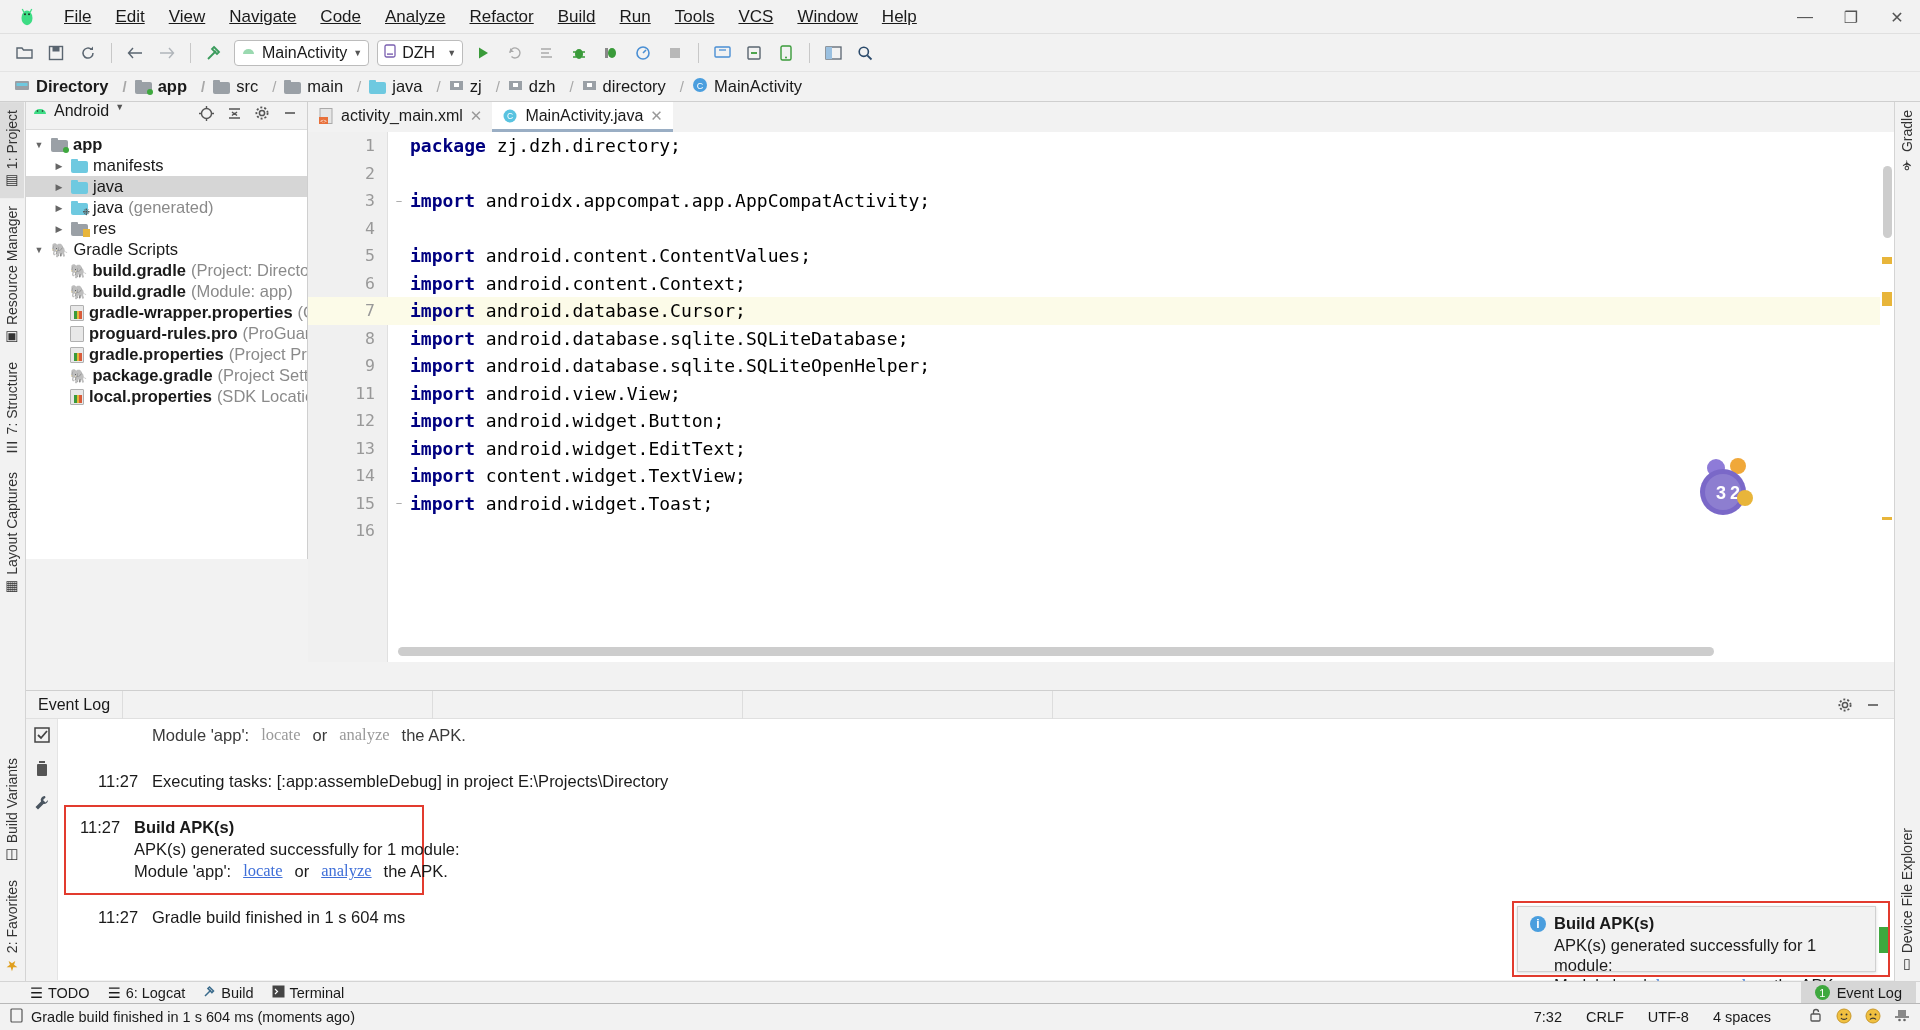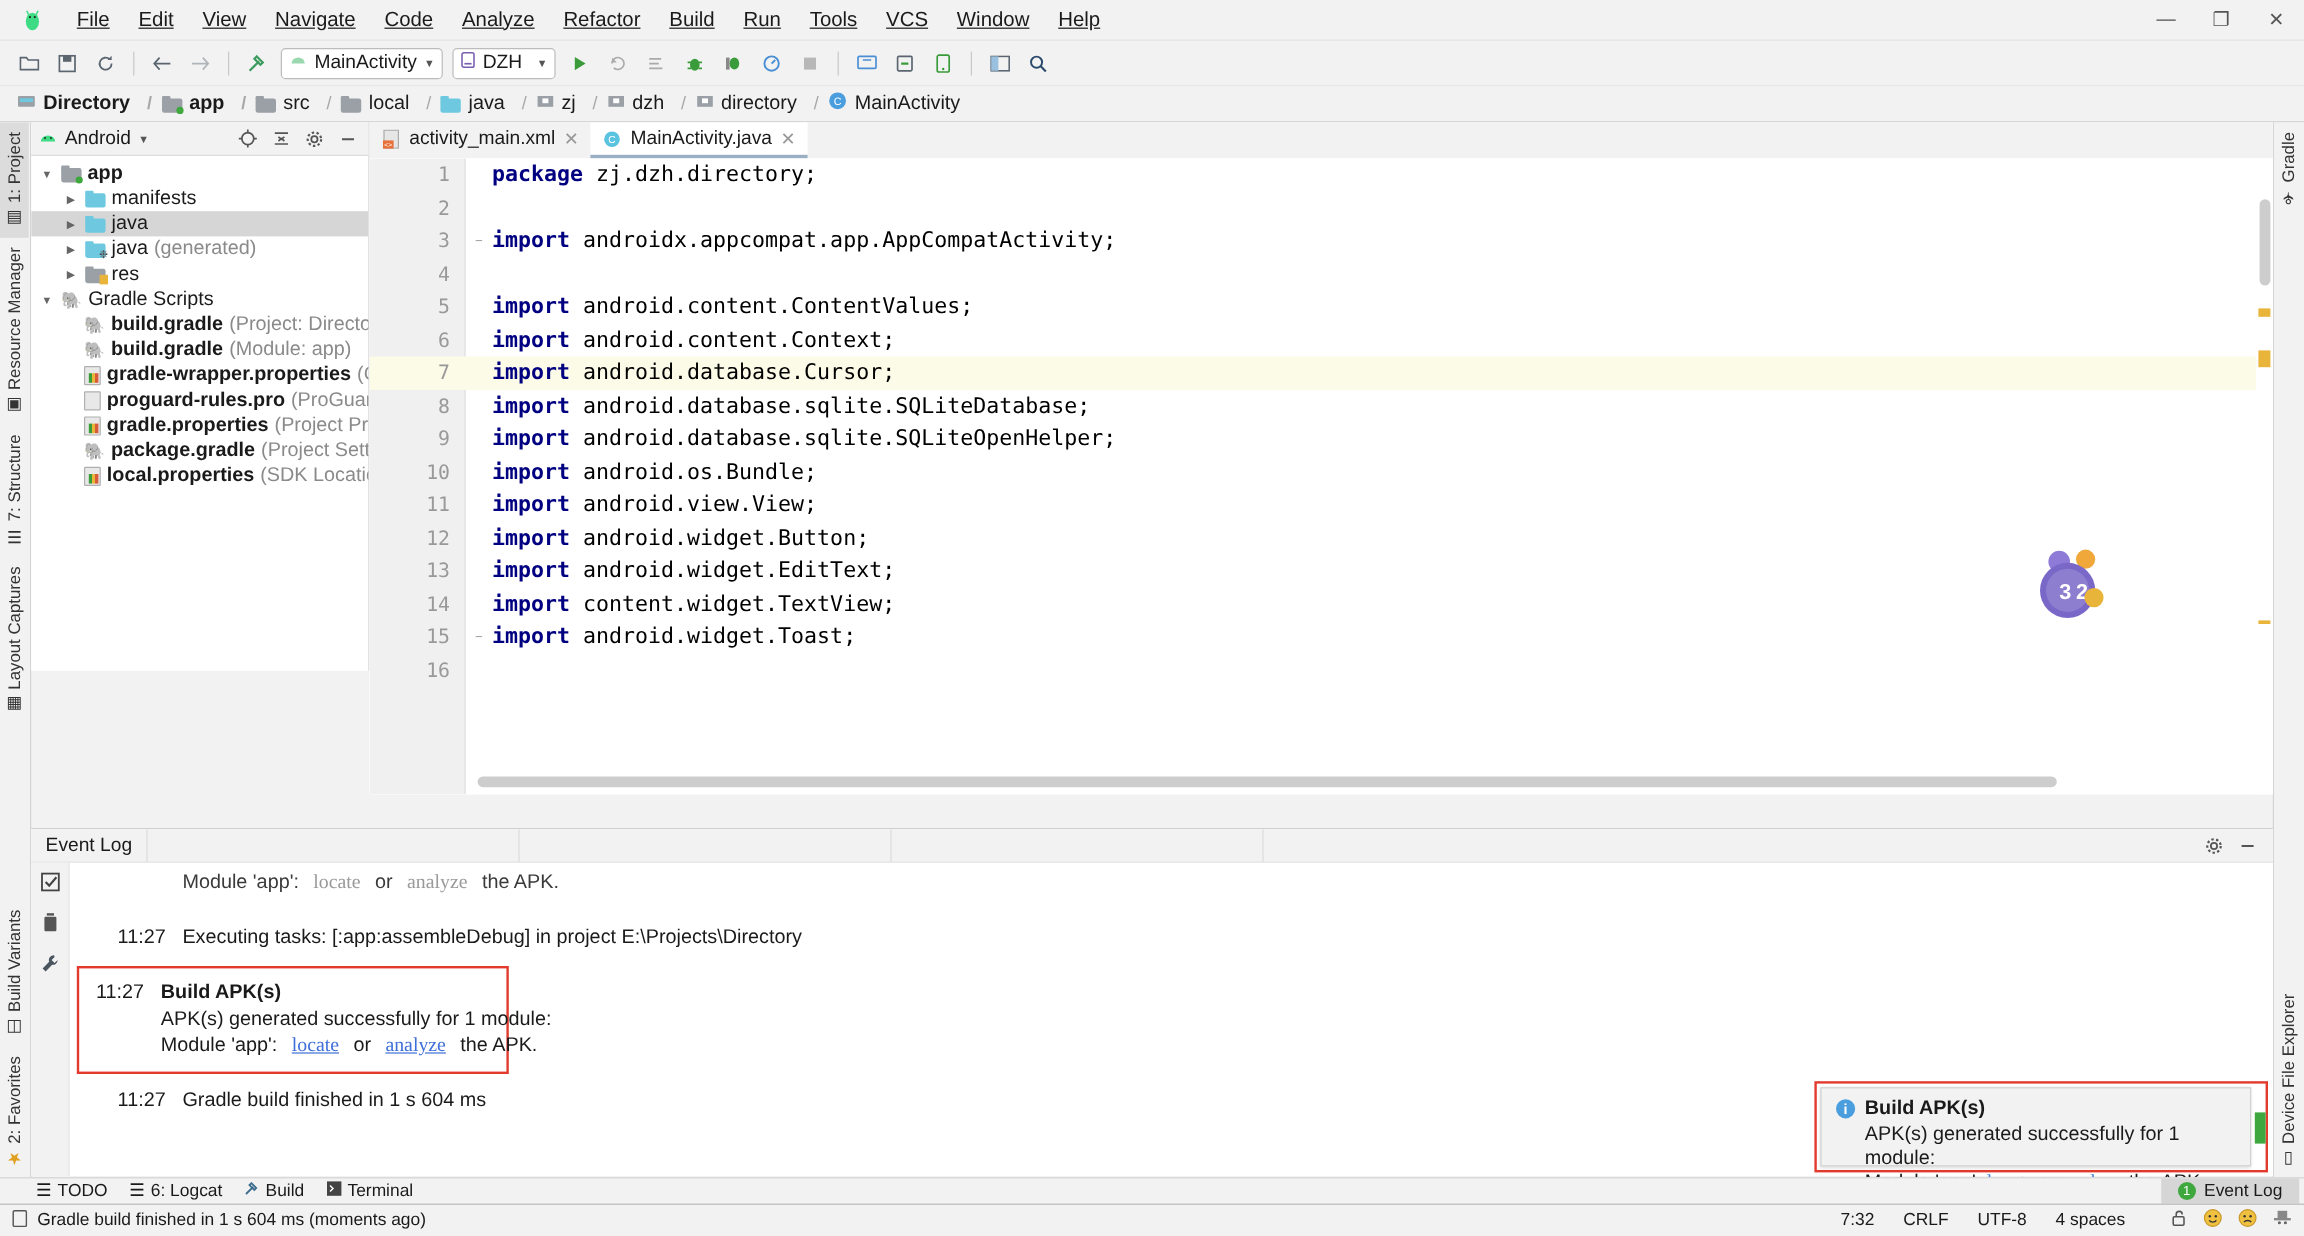--- a/index.html
+++ b/index.html
@@ -88,21 +88,21 @@
     background: #f2f2f2; border-left: 1px solid #d4d4d4;
   }
 
   
   .project-panel {
     position: absolute; top: 102px; left: 26px; width: 282px; height: 457px;
     background: #fff; border-right: 1px solid #cfcfcf;
     display: flex; flex-direction: column;
   }
   .panel-head {
-    height: 28px; background: #f2f2f2; display: flex; align-items: center;
+    height: 28px; background: #f2f2f2; display: flex; 
     padding: 0 6px; gap: 6px; border-bottom: 1px solid #dcdcdc;
   }
   .panel-head .title { font-size: 16px; }
   .panel-head .spacer { flex: 1; }
   .ph-icon { width: 22px; height: 22px; display:flex; align-items:center; justify-content:center; color:#555; }
   .tree { flex: 1; overflow: hidden; padding-top: 4px; font-size: 16.5px; }
   .trow {
     height: 21px; display: flex; align-items: center; gap: 5px;
     padding-left: 6px; white-space: nowrap;
   }
@@ -459,21 +459,21 @@
       <span>app</span>
       <span class="sep">/</span>
     </div>
     <div class="crumb">
       <span class="ficon gray"></span>
       <span>src</span>
       <span class="sep">/</span>
     </div>
     <div class="crumb">
       <span class="ficon gray"></span>
-      <span>local</span>
+      <span>main</span>
       <span class="sep">/</span>
     </div>
     <div class="crumb">
       <span class="ficon blue"></span>
       <span>java</span>
       <span class="sep">/</span>
     </div>
     <div class="crumb">
       <span><svg width="15" height="13" viewBox="0 0 15 13">
             <rect x="1" y="2" width="13" height="9" fill="#9aa0a6"></rect>
@@ -743,25 +743,20 @@
         </div>
         <div class="cline">
           <span class="lno">8</span>
           <span class="fold"></span>
           <span class="ctext"><span class="kw">import</span><span class="pl"> android.database.sqlite.SQLiteDatabase;</span></span>
         </div>
         <div class="cline">
           <span class="lno">9</span>
           <span class="fold"></span>
           <span class="ctext"><span class="kw">import</span><span class="pl"> android.database.sqlite.SQLiteOpenHelper;</span></span>
-        </div>
-        <div class="cline">
-          <span class="lno">10</span>
-          <span class="fold"></span>
-          <span class="ctext"><span class="kw">import</span><span class="pl"> android.os.Bundle;</span></span>
         </div>
         <div class="cline">
           <span class="lno">11</span>
           <span class="fold"></span>
           <span class="ctext"><span class="kw">import</span><span class="pl"> android.view.View;</span></span>
         </div>
         <div class="cline">
           <span class="lno">12</span>
           <span class="fold"></span>
           <span class="ctext"><span class="kw">import</span><span class="pl"> android.widget.Button;</span></span>

